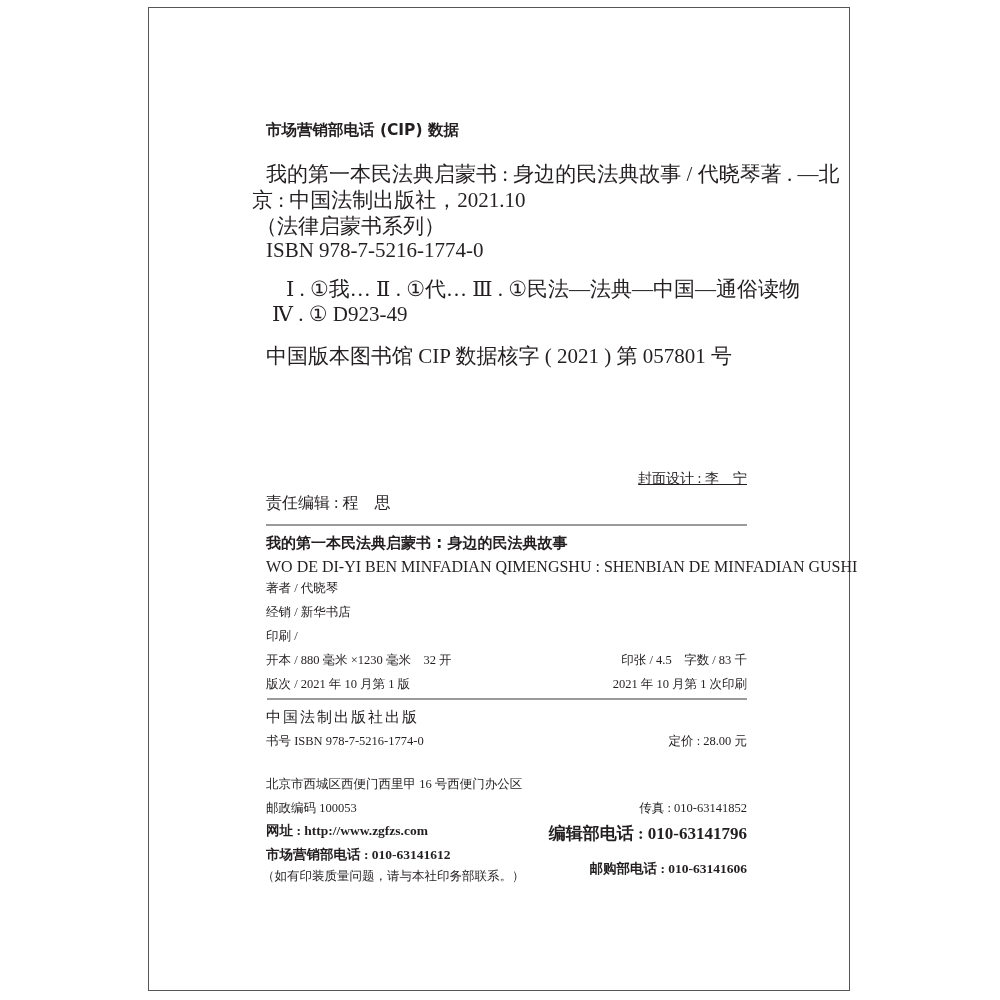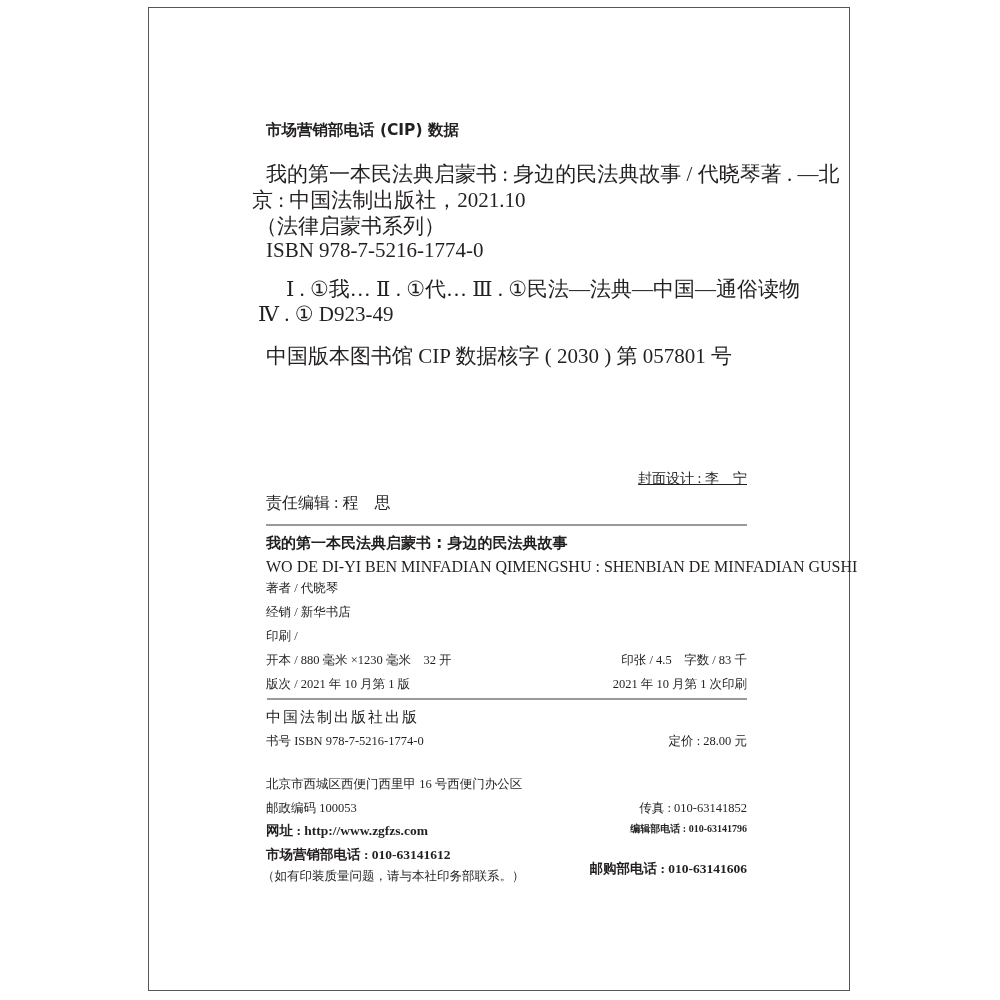--- a/index.html
+++ b/index.html
@@ -19,22 +19,22 @@
 <body>
 
 <div class="page-frame"></div>
 
 <div class="abs cip-title sans">市场营销部电话 (CIP) 数据</div>
 <div class="abs cip-line" style="left:266px;top:160px;">我的第一本民法典启蒙书 : 身边的民法典故事 / 代晓琴著 . —北</div>
 <div class="abs cip-line" style="left:252px;top:186px;">京 : 中国法制出版社，2021.10</div>
 <div class="abs cip-line" style="left:256px;top:212px;">（法律启蒙书系列）</div>
 <div class="abs cip-line" style="left:266px;top:238px;">ISBN 978-7-5216-1774-0</div>
 <div class="abs cip-line" style="left:286px;top:275px;">Ⅰ . ①我…    Ⅱ . ①代…    Ⅲ . ①民法—法典—中国—通俗读物</div>
-<div class="abs cip-line" style="left:258px;top:302px;">Ⅳ . ① D923-49</div>
-<div class="abs cip-line" style="left:266px;top:342px;">中国版本图书馆 CIP 数据核字 ( 2030 ) 第 057801 号</div>
+<div class="abs cip-line" style="left:272px;top:302px;">Ⅳ . ① D923-49</div>
+<div class="abs cip-line" style="left:266px;top:342px;">中国版本图书馆 CIP 数据核字 ( 2021 ) 第 057801 号</div>
 
 <div class="abs cip-line" style="left:266px;top:493px;font-size:16px;">责任编辑 : 程　思</div>
 <div class="abs cip-line" style="right:253px;top:470px;font-size:14px;text-decoration:underline;">封面设计 : 李　宁</div>
 
 <div class="rule" style="left:266px;top:524px;width:481px;"></div>
 
 <div class="abs sans bold" style="left:266px;top:534px;font-size:15px;">我的第一本民法典启蒙书 : 身边的民法典故事</div>
 <div class="abs small" style="left:266px;top:558px;font-size:16px;">WO DE DI-YI BEN MINFADIAN QIMENGSHU : SHENBIAN DE MINFADIAN GUSHI</div>
 <div class="abs small" style="left:266px;top:580px;">著者 / 代晓琴</div>
 <div class="abs small" style="left:266px;top:604px;">经销 / 新华书店</div>
@@ -47,16 +47,16 @@
 <div class="rule" style="left:267px;top:698px;width:480px;"></div>
 
 <div class="abs" style="left:266px;top:708px;font-size:15px;letter-spacing:2px;">中国法制出版社出版</div>
 <div class="abs small" style="left:266px;top:733px;">书号 ISBN 978-7-5216-1774-0</div>
 <div class="abs small" style="right:253px;top:733px;">定价 : 28.00 元</div>
 
 <div class="abs small" style="left:266px;top:776px;">北京市西城区西便门西里甲 16 号西便门办公区</div>
 <div class="abs small" style="left:266px;top:800px;">邮政编码 100053</div>
 <div class="abs small" style="right:253px;top:800px;">传真 : 010-63141852</div>
 <div class="abs bold" style="left:266px;top:822px;font-size:13.5px;">网址 : http://www.zgfzs.com</div>
-<div class="abs bold" style="right:253px;top:822px;font-size:10px;">编辑部电话 : 010-63141796</div>
+<div class="abs bold" style="right:253px;top:822px;font-size:17px;">编辑部电话 : 010-63141796</div>
 <div class="abs bold" style="left:266px;top:846px;font-size:13.5px;">市场营销部电话 : 010-63141612</div>
 <div class="abs bold" style="right:253px;top:846px;font-size:13.5px;margin-top:14px;">邮购部电话 : 010-63141606</div>
 <div class="abs small" style="left:262px;top:868px;">（如有印装质量问题，请与本社印务部联系。）</div>
 
 </body></html>

